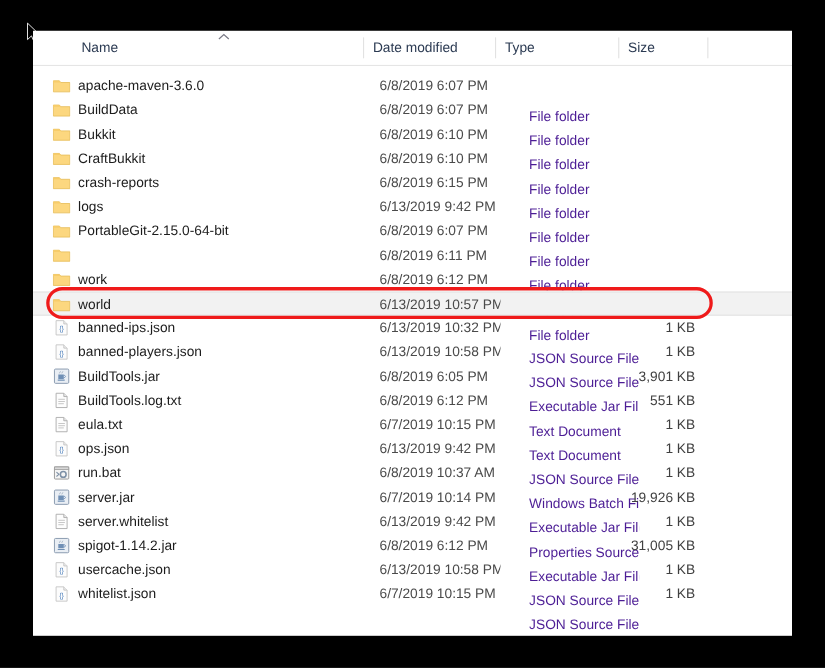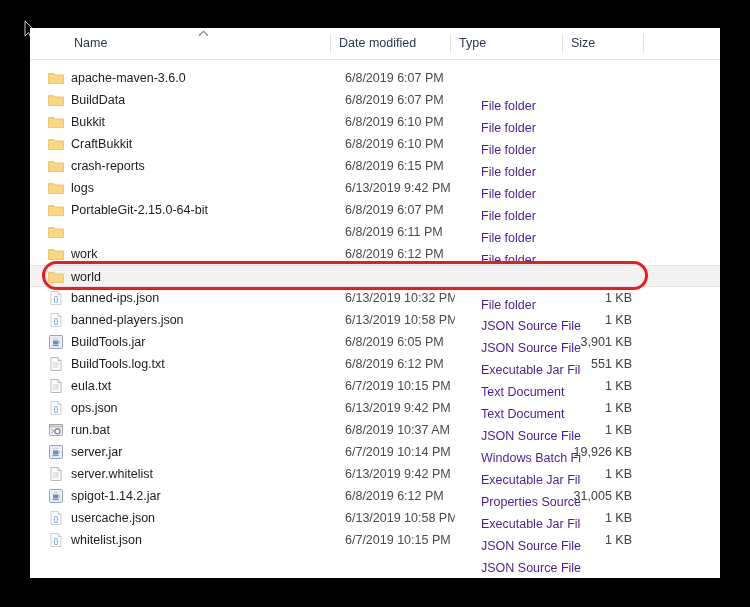--- a/index.html
+++ b/index.html
@@ -258,20 +258,21 @@
         <span class="cell cell-date">6/8/2019 6:12 PM</span>
         <span class="cell cell-type">File folder</span>
         <span class="cell cell-size"></span>
       </div>
       <div class="row hovered" style="top: 206px;">
         <span class="icon-box"><svg viewBox="0 0 16 16" width="16" height="16">
             <path d="M0.5,3.5 L6,3.5 L7.2,5 L15.5,5 L15.5,13.5 L0.5,13.5 Z" fill="#fcd77f" stroke="#e8bf5e" stroke-width="0.8"></path>
             <path d="M0.5,3.5 L6,3.5 L7.2,5 L0.5,5 Z" fill="#f7cc6a"></path>
           </svg></span>
         <span class="cell cell-name">world</span>
+        <span class="cell cell-date">6/13/2019 10:57 PM</span>
         <span class="cell cell-type">File folder</span>
         <span class="cell cell-size"></span>
       </div>
       <div class="row" style="top: 228px;">
         <span class="icon-box"><svg viewBox="0 0 16 16" width="16" height="16">
             <path d="M3,1.5 L10,1.5 L13,4.5 L13,14.5 L3,14.5 Z" fill="#fcfcfc" stroke="#c3c3c3" stroke-width="0.8"></path>
             <path d="M10,1.5 L10,4.5 L13,4.5" fill="#ededed" stroke="#c3c3c3" stroke-width="0.8"></path>
             <text x="8" y="11.3" font-size="6.5" fill="#4a7ebb" text-anchor="middle" font-family="Liberation Sans, sans-serif">{}</text>
           </svg></span>
         <span class="cell cell-name">banned-ips.json</span>

